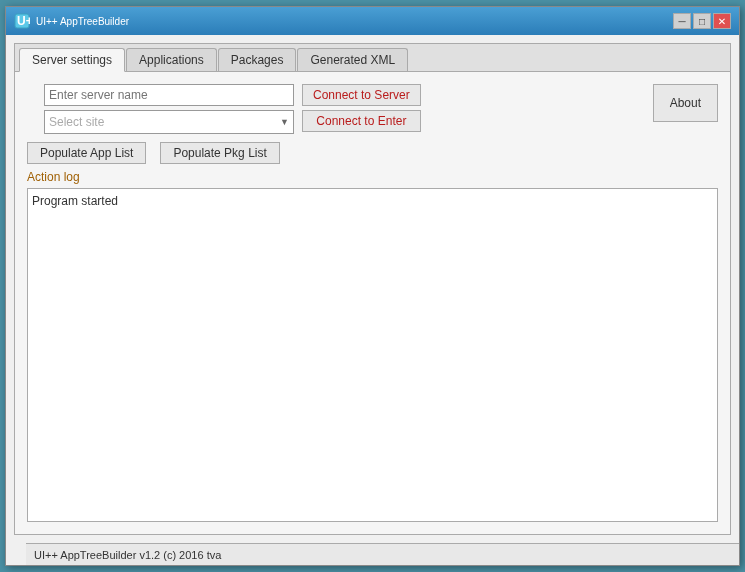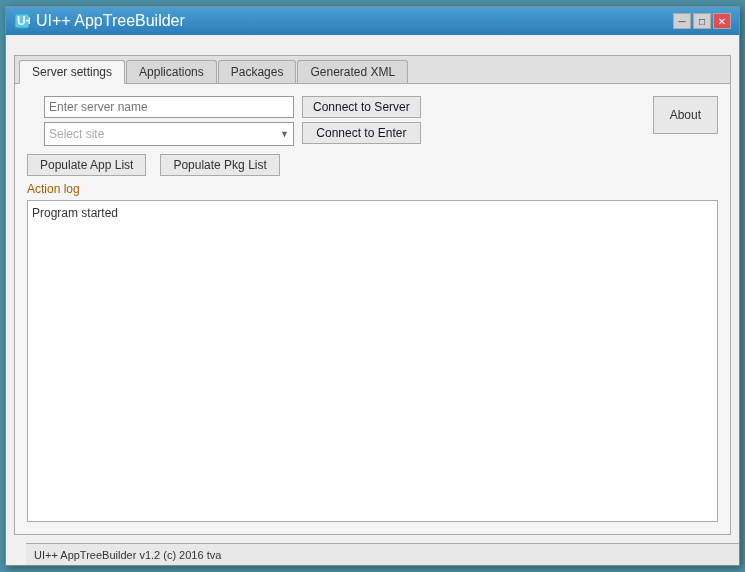--- a/index.html
+++ b/index.html
@@ -45,21 +45,21 @@
       gap: 6px;
     }
 
     .title-icon {
       width: 16px;
       height: 16px;
     }
 
     .title-text {
       color: white;
-      font-size: 16px;
+      font-size: 10px;
       font-weight: normal;
     }
 
     .title-buttons {
       display: flex;
       gap: 2px;
     }
 
     .title-btn {
       width: 18px;
@@ -77,21 +77,20 @@
     .title-btn.close {
       background: #e05050;
       color: white;
     }
 
     .content-area {
       flex: 1;
       padding: 8px;
       display: flex;
       flex-direction: column;
-      margin-top: 12px;
     }
 
     .tab-container {
       display: flex;
       flex-direction: column;
       flex: 1;
       border: 1px solid #aaa;
       background: #f5f5f5;
     }
 
@@ -165,21 +164,21 @@
       appearance: none;
       -webkit-appearance: none;
     }
 
     .connect-btn {
       height: 22px;
       padding: 0 10px;
       background: #e8e8e8;
       border: 1px solid #aaa;
       cursor: pointer;
-      color: #0f172a;
+      color: #b91c1c;
       white-space: nowrap;
     }
 
     .about-btn {
       height: 38px;
       padding: 0 16px;
       background: #e8e8e8;
       border: 1px solid #aaa;
       cursor: pointer;
       color: #333;

